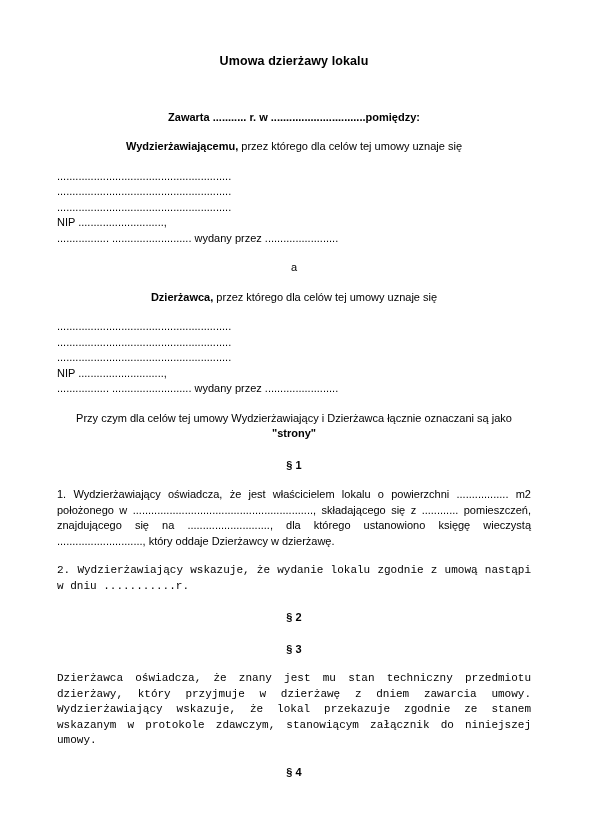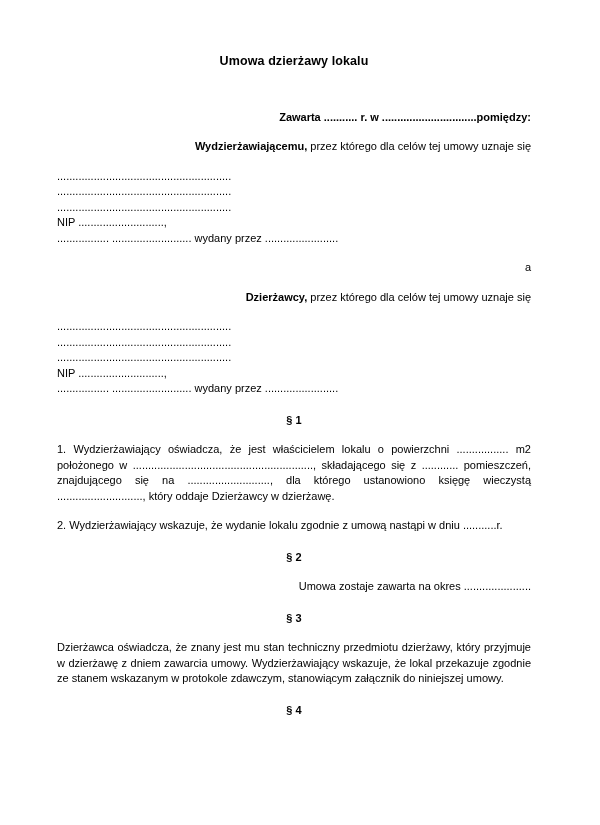--- a/index.html
+++ b/index.html
@@ -25,21 +25,21 @@
     font-weight: bold;
     font-size: 12.5px;
     margin: 0 0 40px 0;
     letter-spacing: 0.1px;
   }
   .para {
     margin: 0 0 14px 0;
     text-align: justify;
   }
   .para.no-justify {
-    text-align: right;
+    text-align: center;
   }
   .bold { font-weight: bold; }
   .fill-block p {
     margin: 0;
     text-align: left;
     white-space: nowrap;
     overflow: hidden;
   }
   .fill-block {
     margin: 0 0 14px 0;
@@ -47,20 +47,21 @@
   .separator {
     margin: 10px 0 14px 0;
   }
   .section-header {
     text-align: center;
     font-weight: bold;
     margin: 16px 0 14px 0;
   }
   .section .para:last-child {
     margin-bottom: 14px;
+    font-family: Liberation Mono, monospace;
   }
 </style>
 </head>
 <body>
 
 <div class="page">
 
   <h1 class="doc-title">Umowa dzierżawy lokalu</h1>
 
   <p class="para no-justify bold">Zawarta ........... r. w ...............................pomiędzy:</p>
@@ -72,41 +73,41 @@
       <p>.........................................................</p>
       <p>.........................................................</p>
       <p>NIP ............................,</p>
       <p>................. .......................... wydany przez ........................</p>
     </div>
   </div>
 
   <p class="para no-justify separator">a</p>
 
   <div>
-    <p class="para no-justify"><span class="bold">Dzierżawcy,</span><span> przez którego dla celów tej umowy uznaje się</span></p>
+    <p class="para no-justify"><span class="bold">Dzierżawca,</span><span> przez którego dla celów tej umowy uznaje się</span></p>
     <div class="fill-block">
       <p>.........................................................</p>
       <p>.........................................................</p>
       <p>.........................................................</p>
       <p>NIP ............................,</p>
       <p>................. .......................... wydany przez ........................</p>
     </div>
   </div>
 
+  <p class="para no-justify"><span>Przy czym dla celów tej umowy Wydzierżawiający i Dzierżawca łącznie oznaczani są jako </span><span class="bold">"strony"</span></p>
 
 
   <div class="section">
     <p class="section-header">§ 1</p>
     <p class="para">1. Wydzierżawiający oświadcza, że jest właścicielem lokalu o powierzchni ................. m2 położonego w ..........................................................., składającego się z ............ pomieszczeń, znajdującego się na ..........................., dla którego ustanowiono księgę wieczystą ............................, który oddaje Dzierżawcy w dzierżawę.</p>
     <p class="para">2. Wydzierżawiający wskazuje, że wydanie lokalu zgodnie z umową nastąpi w dniu ...........r.</p>
   </div>
 
   <div class="section">
     <p class="section-header">§ 2</p>
-    <p class="para no-justify">Umowa zostaje zawarta na okres ......................</p>
   </div>
 
   <div class="section">
     <p class="section-header">§ 3</p>
     <p class="para">Dzierżawca oświadcza, że znany jest mu stan techniczny przedmiotu dzierżawy, który przyjmuje w dzierżawę z dniem zawarcia umowy. Wydzierżawiający wskazuje, że lokal przekazuje zgodnie ze stanem wskazanym w protokole zdawczym, stanowiącym załącznik do niniejszej umowy.</p>
   </div>
 
   <div class="section">
     <p class="section-header">§ 4</p>
   </div>

